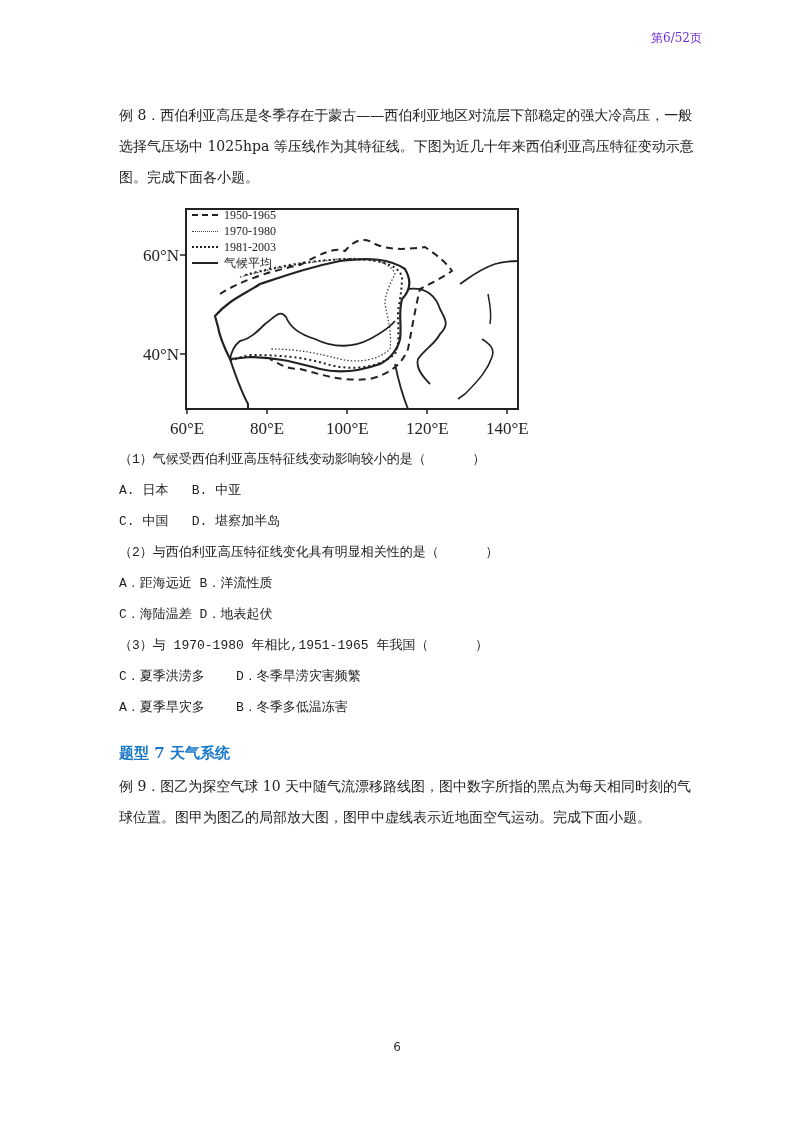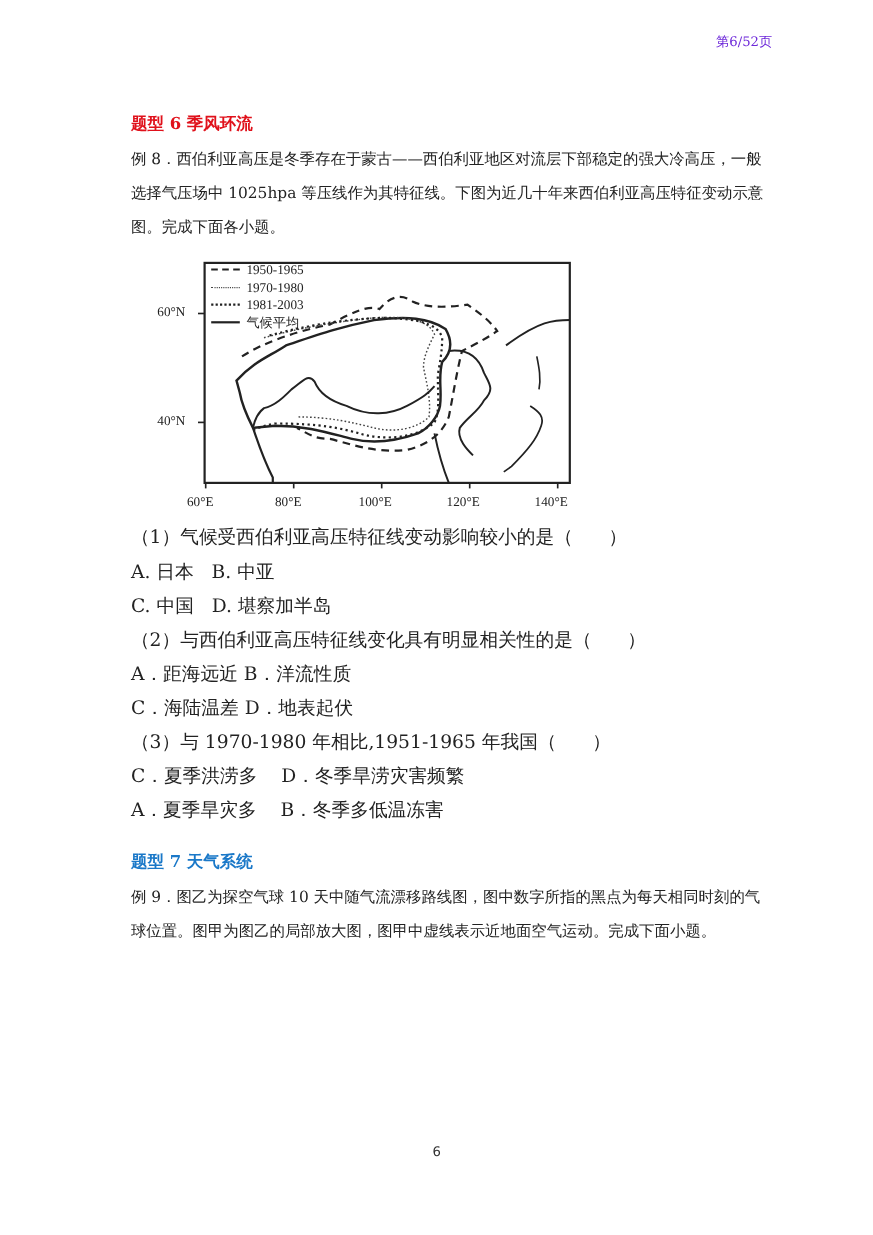--- a/index.html
+++ b/index.html
@@ -4,37 +4,36 @@
 <style>
   html, body { margin: 0; padding: 0; background: #ffffff; }
   body { width: 794px; height: 1123px; position: relative; overflow: hidden;
          font-family: "DejaVu Serif", "Liberation Serif", serif; color: #222; }
   .page-num-top { position: absolute; top: 30px; left: 651px; font-size: 12px; color: #6d28d9; }
   .content { position: absolute; left: 119px; top: 100px; width: 580px; }
   .heading { font-weight: bold; font-size: 15px; height: 24px; line-height: 24px; margin-bottom: 6px; }
   .heading.red { color: #e0111b; }
   .heading.blue { color: #1a78c8; }
   .para { font-size: 14px; line-height: 31px; margin: 0; text-indent: 0; }
-  .line { font-size: 17px; line-height: 31px; height: 31px; white-space: pre; }
+  .line { font-size: 13px; line-height: 31px; height: 31px; white-space: pre; font-family: Liberation Mono, monospace; }
   .figure { position: relative; width: 390px; height: 245px; margin: 6px 0 0 21px; }
   .figure svg { display: block; }
   .legend { position: absolute; left: 52px; top: 8px; font-size: 12px; line-height: 16px; font-family: "Liberation Serif", serif; }
   .legend-row { display: flex; align-items: center; height: 16px; }
   .legend-swatch { width: 26px; height: 0; margin-right: 6px; }
-  .axis-label { position: absolute; font-size: 12px; font-family: "Liberation Serif", serif; }
+  .axis-label { position: absolute; font-size: 17px; font-family: "Liberation Serif", serif; }
   .footer-num { position: absolute; top: 1040px; left: 0; width: 794px; text-align: center; font-size: 12px;
                 font-family: "DejaVu Sans", sans-serif; color: #333; }
 </style>
 </head>
 <body>
 
 <div class="page-num-top">第6/52页</div>
 
 <div class="content">
-  <div class="heading red">题型 6  季风环流</div>
   <p class="para">例 8．西伯利亚高压是冬季存在于蒙古——西伯利亚地区对流层下部稳定的强大冷高压，一般选择气压场中 1025hpa 等压线作为其特征线。下图为近几十年来西伯利亚高压特征变动示意图。完成下面各小题。</p>
 
   <div class="figure">
     <svg width="390" height="245" viewBox="0 0 390 245">
 
       <rect x="46" y="10" width="332" height="200" fill="none" stroke="#222" stroke-width="2"></rect>
 
       <line x1="46" y1="56" x2="40" y2="56" stroke="#222" stroke-width="1.5"></line>
       <line x1="46" y1="155" x2="40" y2="155" stroke="#222" stroke-width="1.5"></line>
       <line x1="47" y1="210" x2="47" y2="215" stroke="#222" stroke-width="1.5"></line>

